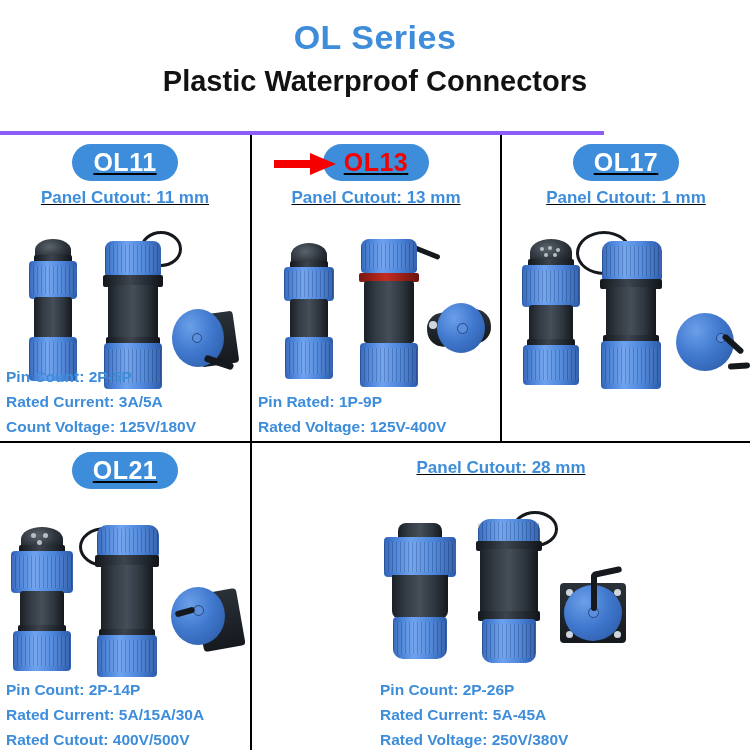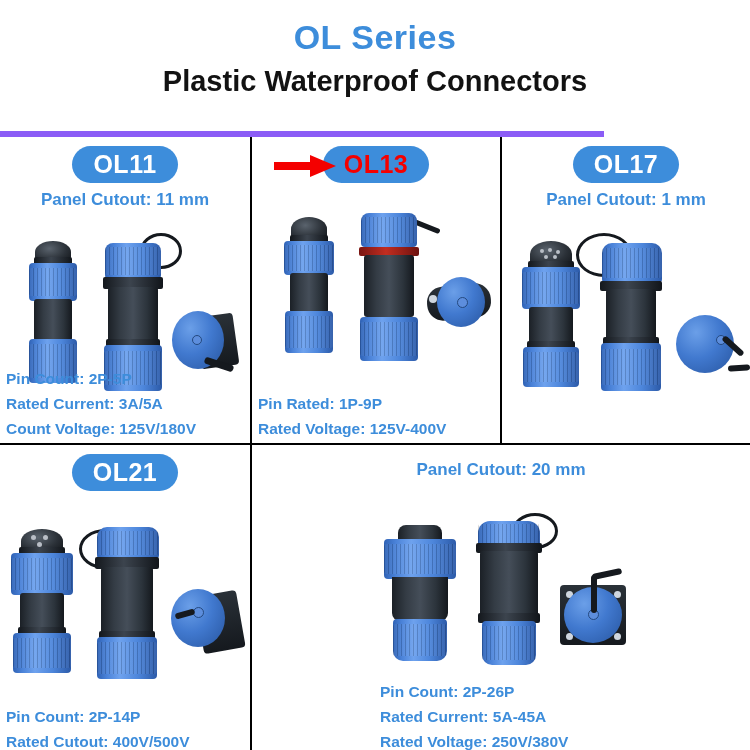--- a/index.html
+++ b/index.html
@@ -31,21 +31,22 @@
     margin-top: 2px;
   }
 
   
   .grid {
     position: absolute;
     top: 131px;
     left: 0;
     width: 604px;
     height: 619px;
-    border-top: 6px solid #8b5cf6;
+    border-top: 4px solid #8b5cf6;
+    text-decoration: underline;
   }
   .row { display: flex; width: 750px; }
   .row-top { height: 308px; border-bottom: 2px solid #000; }
   .row-bottom { height: 311px; }
 
   .cell {
     position: relative;
     height: 100%;
     padding: 8px 0 0 0;
     overflow: hidden;
@@ -254,20 +255,21 @@
         </div>
       </div>
 
       <div class="cell cell-w250">
         <div class="badge-row">
           <svg class="arrow-icon" viewBox="0 0 62 22">
             <path d="M0 7 L36 7 L36 0 L62 11 L36 22 L36 15 L0 15 Z" fill="#f40000"></path>
           </svg>
           <div class="badge highlight">OL13</div>
         </div>
+        <div class="cutout">Panel Cutout: 13 mm</div>
 
         <div class="product-area pa-top">
           <div class="stage" style="width:230px;height:160px;">
             <div class="conn" style="left:22px;bottom:10px;width:52px;height:136px;">
               <div class="pin-face" style="left:8px;  top:0;    width:36px; height:24px;"></div>
               <div class="ring-dark" style="left:7px;  top:18px; width:38px; height:9px;"></div>
               <div class="collar" style="left:1px;  top:24px; width:50px; height:34px;"></div>
               <div class="body-dark" style="left:7px;  top:56px; width:38px; height:40px;"></div>
               <div class="collar" style="left:2px;  top:94px; width:48px; height:42px;"></div>
             </div>
@@ -366,26 +368,27 @@
               <div class="cap-plate" style="left:28px; top:8px;  width:42px; height:58px; transform:rotate(-10deg);"></div>
               <div class="cap-round" style="left:0;    top:4px;  width:54px; height:58px;"></div>
               <div class="cap-nub" style="left:22px; top:22px; width:11px; height:11px;"></div>
               <div class="lanyard-strap" style="left:4px; top:26px; width:20px; height:6px; transform:rotate(-16deg);"></div>
             </div>
           </div>
         </div>
 
         <div class="specs specs-left">
           <div>Pin Count: 2P-14P</div>
+          <div>Rated Current: 5A/15A/30A</div>
           <div>Rated Cutout: 400V/500V</div>
         </div>
       </div>
 
       <div class="cell cell-w500">
-        <div class="cutout">Panel Cutout: 20 mm</div>
+        <div class="cutout">Panel Cutout: 28 mm</div>
 
         <div class="product-area pa-bottom">
           <div class="stage" style="width:250px;height:160px;">
             <div class="conn" style="left:8px;bottom:10px;width:72px;height:136px;">
               <div class="body-dark" style="left:14px; top:0;    width:44px; height:22px; border-radius:8px 8px 0 0;"></div>
               <div class="collar" style="left:0;    top:14px; width:72px; height:40px;"></div>
               <div class="body-dark" style="left:8px;  top:52px; width:56px; height:44px; border-radius:0 0 8px 8px;"></div>
               <div class="collar" style="left:9px;  top:94px; width:54px; height:42px; border-radius:4px 4px 10px 10px;"></div>
             </div>
             <div class="conn" style="left:96px;bottom:6px;width:78px;height:148px;">

